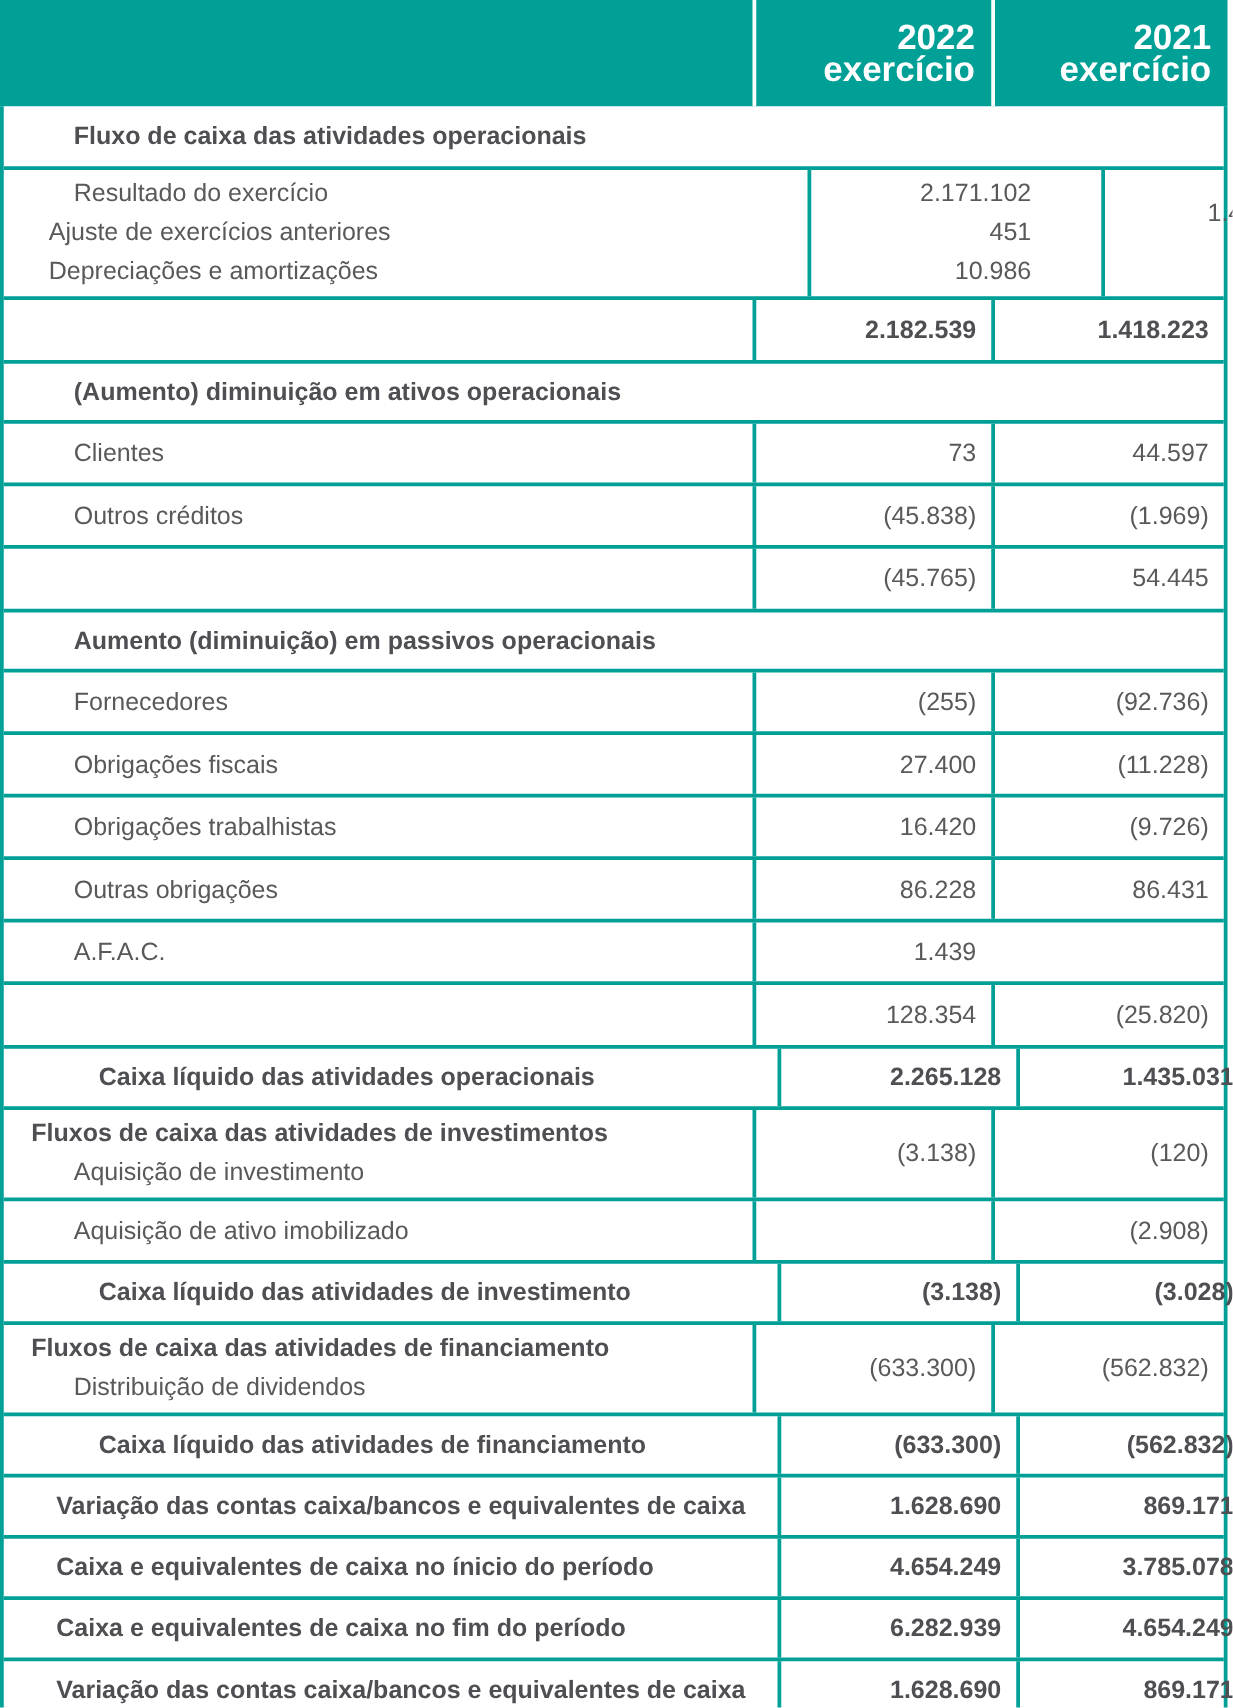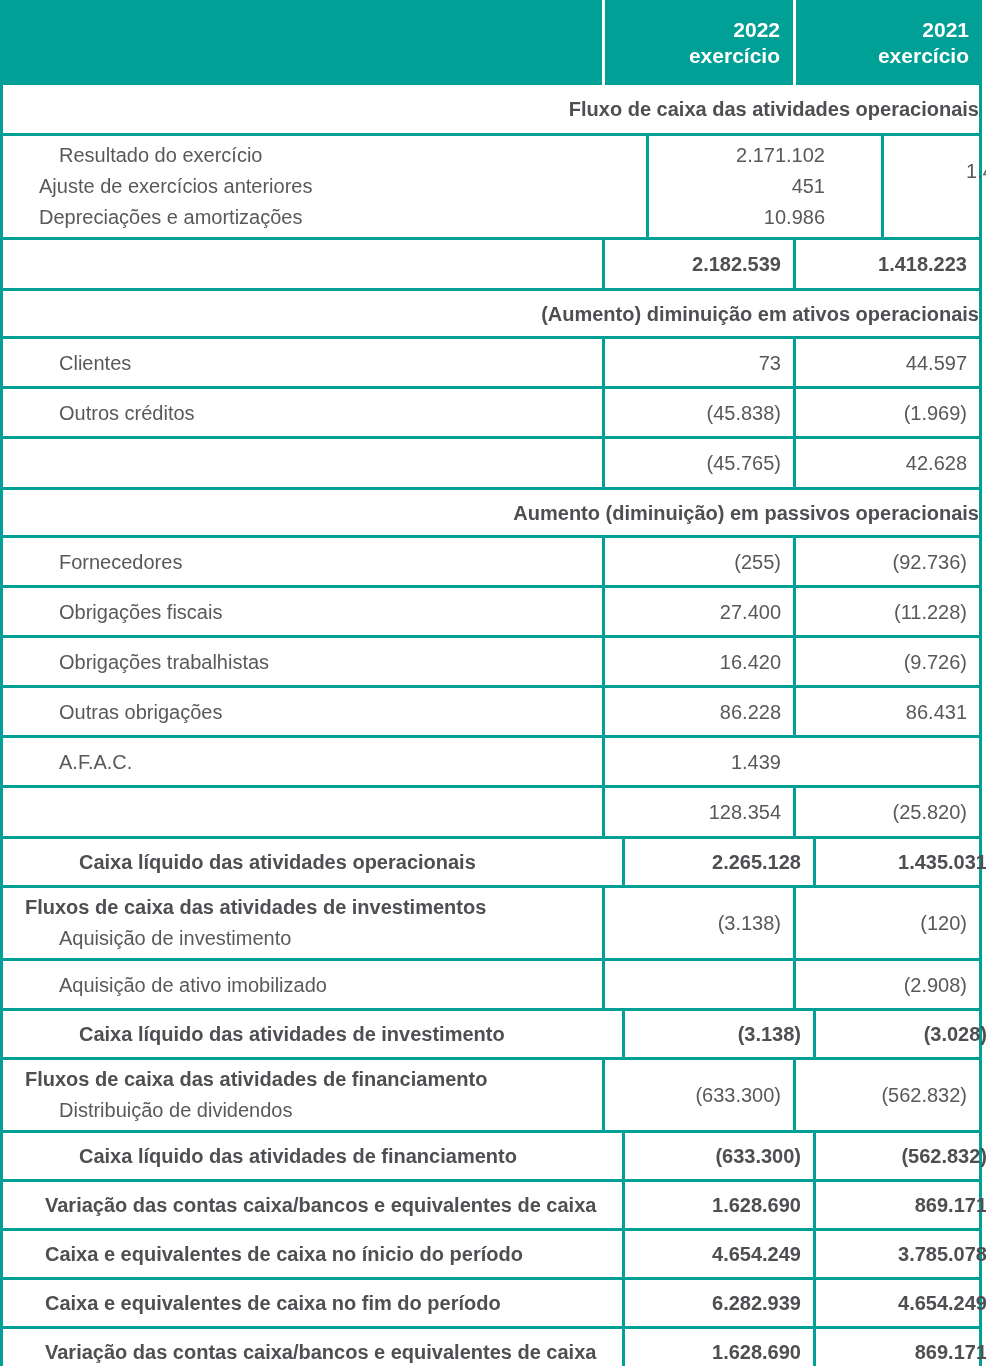--- a/index.html
+++ b/index.html
@@ -20,21 +20,21 @@
     color: #ffffff;
     box-sizing: border-box;
   }
   .thead .hcol {
     border-left: 3px solid #ffffff;
     box-sizing: border-box;
     display: flex; flex-direction: column;
     justify-content: center; align-items: flex-end;
     padding-right: 13px;
     font-weight: bold;
-    font-size: 21px; line-height: 26px;
+    font-size: 28px; line-height: 26px;
   }
 
   
   .tbody {
     border-left: 3px solid #00a096;
     border-right: 3px solid #00a096;
     border-bottom: 3px solid #00a096;
     box-sizing: border-box;
   }
   .row {
@@ -50,21 +50,21 @@
   .row.total    { min-height: 49px; padding-left: 20px; }
   .row.multi    { min-height: 99px; gap: 44px; }
   .row.group    { min-height: 64px; }
 
   .cell {
     display: flex; flex-direction: column; justify-content: center;
     box-sizing: border-box;
     padding: 4px 0;
   }
   .cell.val { border-left: 3px solid #00a096; }
-  .row.full .cell.lab { grid-column: 1 / -1; text-align: right; }
+  .row.full .cell.lab { grid-column: 1 / -1; }
 
   .line {
     font-size: 20px;
     line-height: 30px;
     white-space: nowrap;
   }
   .row.multi .line, .row.group .line { line-height: 31px; }
   .cell.val .line { text-align: right; padding-right: 12px; }
 
   .ind0 { padding-left: 22px; }
@@ -152,21 +152,21 @@
         </div>
       </div>
       <div class="row subtotal">
         <div class="cell lab">
           <div class="line ind1"></div>
         </div>
         <div class="cell val">
           <div class="line num">(45.765)</div>
         </div>
         <div class="cell val">
-          <div class="line num">42.628</div>
+          <div class="line num">54.445</div>
         </div>
       </div>
       <div class="row section full">
         <div class="cell lab">
           <div class="line ind1 bold">Aumento (diminuição) em passivos operacionais</div>
         </div>
       </div>
       <div class="row item">
         <div class="cell lab">
           <div class="line ind1">Fornecedores</div>

